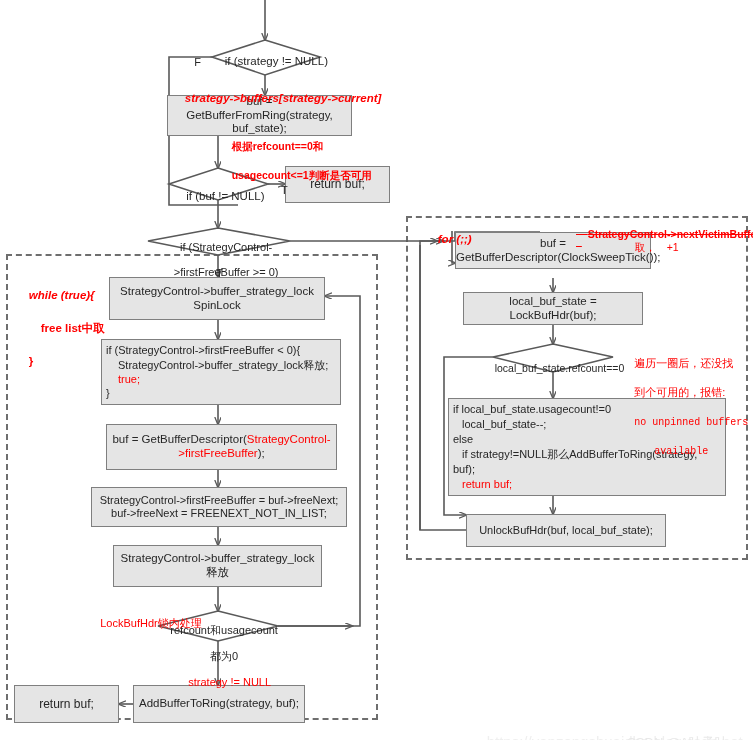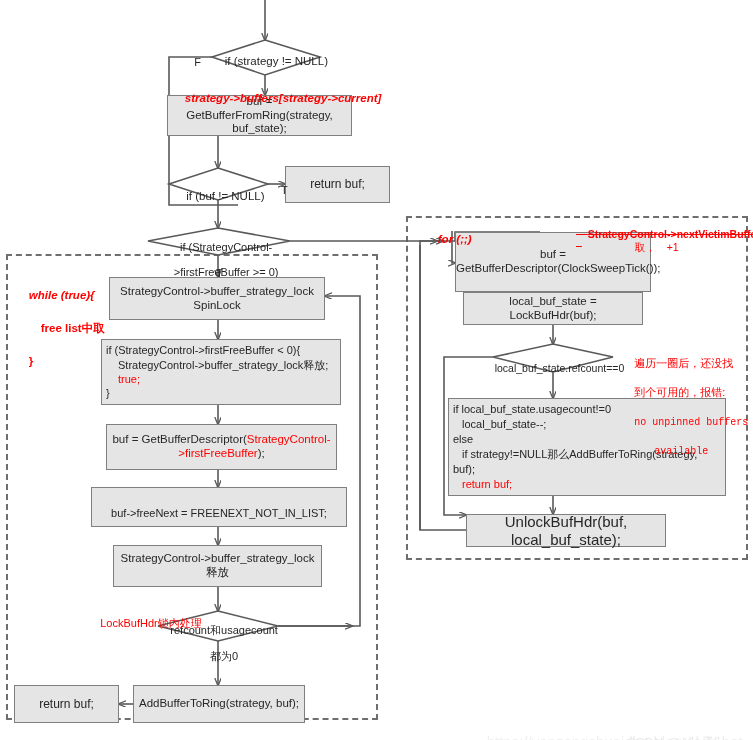--- a/index.html
+++ b/index.html
@@ -152,21 +152,21 @@
 
   <div class="box" style="left:106px;top:424px;width:231px;height:46px;font-size:11.5px;">
     <div class="inner">
       <span>buf = GetBufferDescriptor(</span><span class="red">StrategyControl-</span><br>
       <span class="red">&gt;firstFreeBuffer</span><span>);</span>
     </div>
   </div>
 
   <div class="box" style="left:91px;top:487px;width:256px;height:40px;font-size:11px;">
     <div class="inner">
-      <br>
+      <span>StrategyControl-&gt;firstFreeBuffer = buf-&gt;freeNext;</span><br>
       <span>buf-&gt;freeNext = FREENEXT_NOT_IN_LIST;</span>
     </div>
   </div>
 
   <div class="box" style="left:113px;top:545px;width:209px;height:42px;font-size:11.5px;">
     <div class="inner">
       <span>StrategyControl-&gt;buffer_strategy_lock</span><br>
       <span>释放</span>
     </div>
   </div>
@@ -176,21 +176,21 @@
       <span>AddBufferToRing(strategy, buf);</span>
     </div>
   </div>
 
   <div class="box" style="left:14px;top:685px;width:105px;height:38px;font-size:12px;">
     <div class="inner">
       <span>return buf;</span>
     </div>
   </div>
 
-  <div class="box" style="left:455px;top:232px;width:196px;height:60px;font-size:11.5px;">
+  <div class="box" style="left:455px;top:232px;width:196px;height:37px;font-size:11.5px;">
     <div class="inner">
       <span>buf =</span><br>
       <span>GetBufferDescriptor(ClockSweepTick());</span>
     </div>
   </div>
 
   <div class="box" style="left:463px;top:292px;width:180px;height:33px;font-size:11.5px;">
     <div class="inner">
       <span>local_buf_state = LockBufHdr(buf);</span>
     </div>
@@ -199,51 +199,58 @@
   <div class="box left-align" style="left:448px;top:398px;width:278px;height:98px;font-size:11px;">
     <div class="inner" style="line-height:1.35;">
       <span>if local_buf_state.usagecount!=0</span><br>
       <span style="padding-left:9px;">local_buf_state--;</span><br>
       <span>else</span><br>
       <span style="padding-left:9px;">if strategy!=NULL那么AddBufferToRing(strategy, buf);</span><br>
       <span class="red" style="padding-left:9px;">return buf;</span>
     </div>
   </div>
 
-  <div class="box" style="left:466px;top:514px;width:200px;height:33px;font-size:15px;">
+  <div class="box" style="left:466px;top:514px;width:200px;height:33px;font-size:11px;">
     <div class="inner">
       <span>UnlockBufHdr(buf, local_buf_state);</span>
     </div>
   </div>
 
   <div class="lbl" style="left:182px;top:44px;font-size:11px;">
     <span>F</span>
   </div>
   <div class="lbl" style="left:269px;top:172px;font-size:11px;">
     <span>T</span>
   </div>
   <div class="lbl" style="left:204px;top:255px;font-size:11px;">
     <span>T</span>
   </div>
 
   <div class="redlbl i" style="left:172px;top:80px;font-size:11.5px;">
     <span>strategy-&gt;buffers[strategy-&gt;current]</span>
   </div>
 
+  <div class="redlbl" style="left:220px;top:125px;font-size:10.5px;font-weight:bold;line-height:1.35;">
+    <span>根据refcount==0和</span><br>
+    <span>usagecount&lt;=1判断是否可用</span>
+  </div>
 
   <div class="redlbl i" style="left:16px;top:270px;font-size:11.5px;line-height:1.45;">
     <span>while (true){</span><br>
     <span style="padding-left:12px;font-style:normal;">free list中取</span><br>
     <span style="font-style:normal;">}</span>
   </div>
 
   <div class="redlbl" style="left:88px;top:604px;font-size:11px;">
     <span>LockBufHdr锁内处理</span>
   </div>
 
+  <div class="redlbl" style="left:176px;top:664px;font-size:11px;">
+    <span>strategy != NULL</span>
+  </div>
 
   <div class="redlbl i" style="left:425px;top:221px;font-size:11.5px;">
     <span>for (;;)</span>
   </div>
 
   <div class="redlbl" style="left:576px;top:216px;font-size:10.5px;font-weight:bold;text-decoration:line-through;">
     <span>StrategyControl-&gt;nextVictimBuffer</span>
   </div>
   <div class="redlbl" style="left:623px;top:229px;font-size:10.5px;">
     <span>取，</span>

